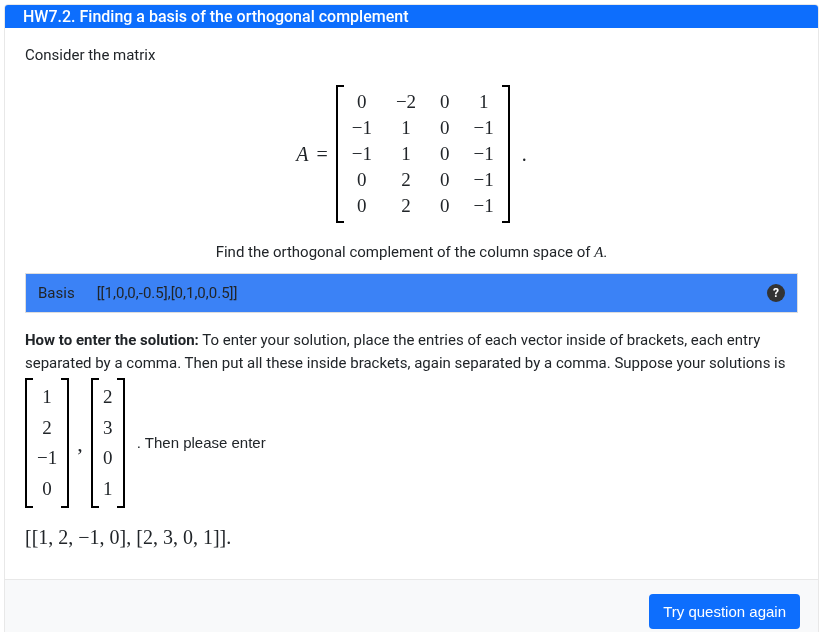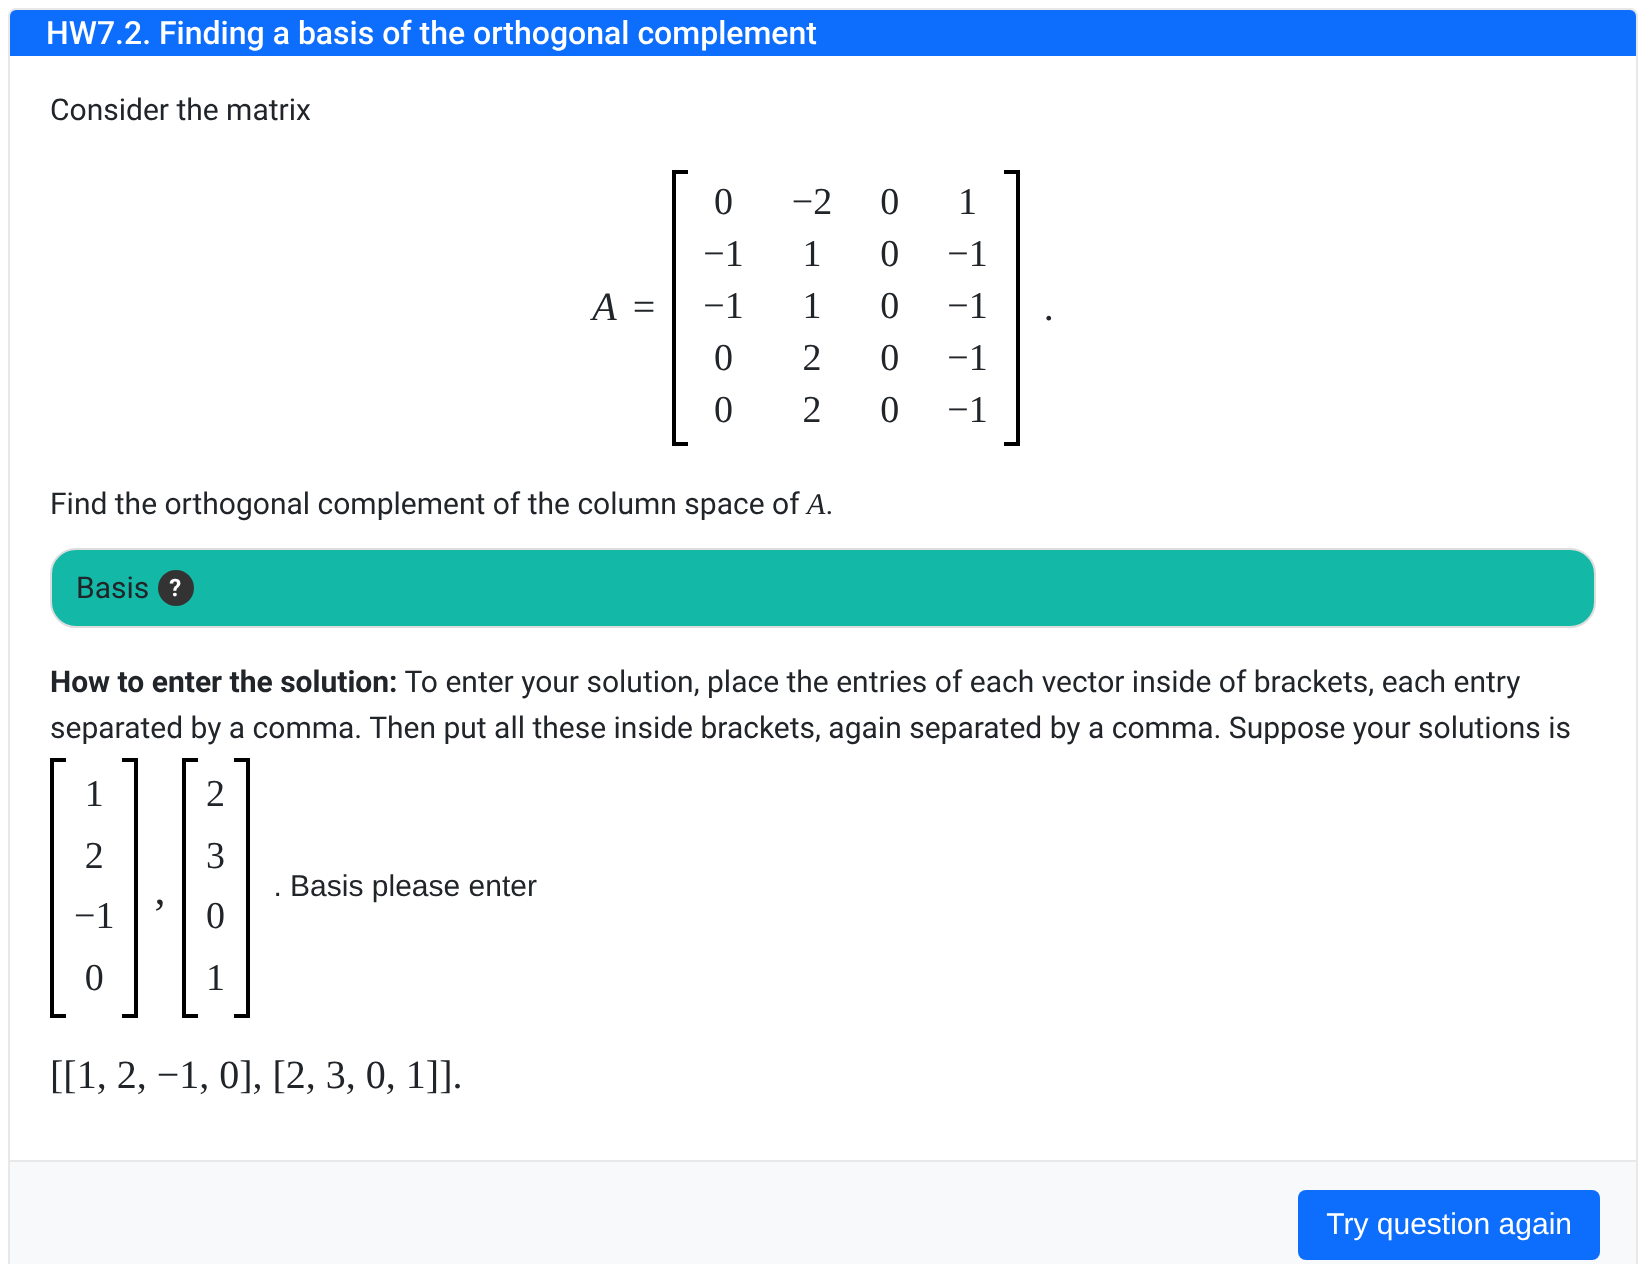--- a/index.html
+++ b/index.html
@@ -60,27 +60,27 @@
   .bracket::before, .bracket::after { display:none; }
   table.mat { border-collapse: collapse; }
   table.mat td {
     text-align: center;
     padding: 2px 12px;
     font-family: "Times New Roman", Times, serif;
     font-size: 19px;
     min-width: 26px;
   }
   table.col td { padding: 1px 8px; }
-  .after-matrix { margin: 14px 0 12px 0; font-size:15px; }
+  .after-matrix { margin: 14px 0 12px 0; font-size:15px;text-align:center; }
   .after-matrix .mathit { font-family:"Times New Roman",serif; font-style:italic; }
   .answer-row {
-    display:flex; align-items:center; gap:4px;
-    background:#14b8a6;
+    display:flex; align-items:center; gap:22px;
+    background:#3b82f6;
     border:1px solid #ddd;
-    border-radius:13px;
+    border-radius:0;
     padding:10px 12px;
     margin: 8px 0 16px 0;
   }
   .answer-row .help {
     width:18px;height:18px;border-radius:50%;
     background:#333;color:#fff;font-size:12px;
     display:flex;align-items:center;justify-content:center;
     font-weight:bold; cursor:pointer;
   }
   .answer-row .label { font-size:15px; }
@@ -176,20 +176,21 @@
         <span class="period">.</span>
       </span>
     </div>
 
     <div class="after-matrix">
       <span>Find the orthogonal complement of the column space of </span><span class="mathit">A</span><span>.</span>
     </div>
 
     <div class="answer-row">
       <span class="label">Basis</span>
+      <span class="value">[[1,0,0,-0.5],[0,1,0,0.5]]</span>
       <span class="help">?</span>
     </div>
 
     <div class="howto">
       <b>How to enter the solution:</b><span> To enter your solution, place the entries of each vector inside of brackets, each entry separated by a comma. Then put all these inside brackets, again separated by a comma. Suppose your solutions is</span>
       <div class="howto-vectors">
         <span class="bracket">
           <span class="tl"></span>
             <span class="tr"></span>
             <span class="bl"></span>
@@ -227,21 +228,21 @@
                 </tr>
             <tr>
                   <td>0</td>
                 </tr>
             <tr>
                   <td>1</td>
                 </tr>
           </tbody>
             </table>
         </span>
-        <span class="thentext">. Basis please enter</span>
+        <span class="thentext">. Then please enter</span>
       </div>
     </div>
 
     <div class="enter-format">[[1, 2, −1, 0], [2, 3, 0, 1]].</div>
 
   </div>
 
   <div class="card-footer">
     <button class="btn-primary">Try question again</button>
   </div>

